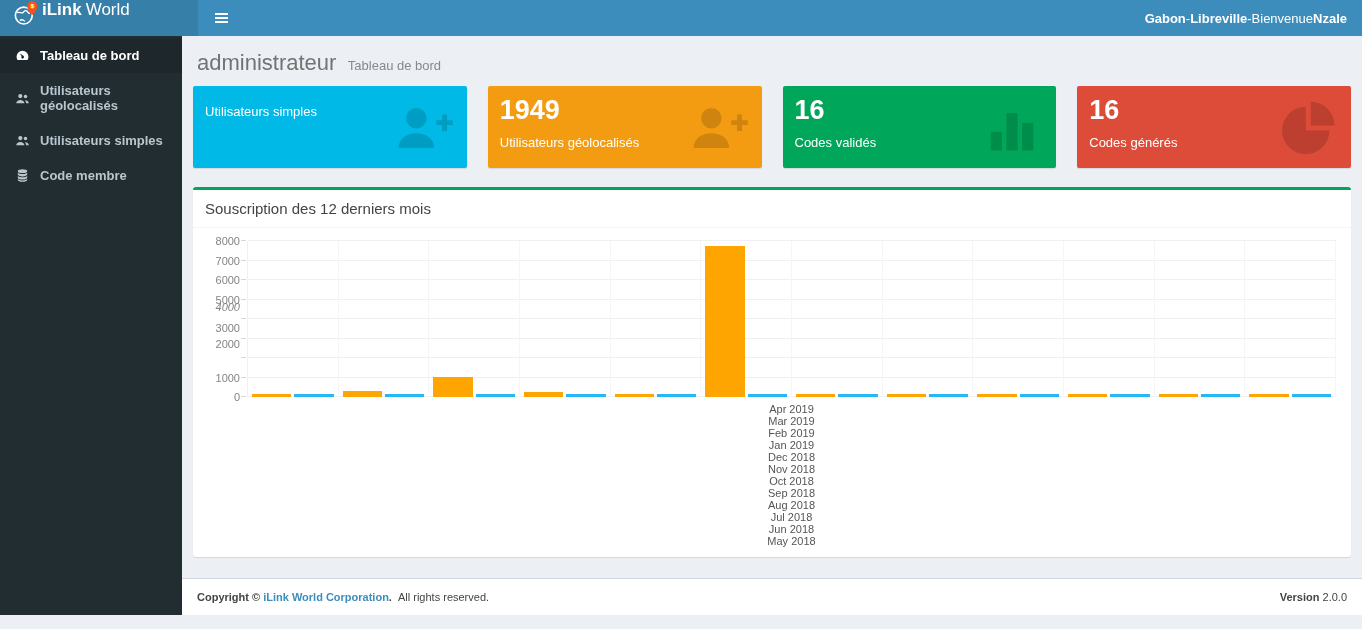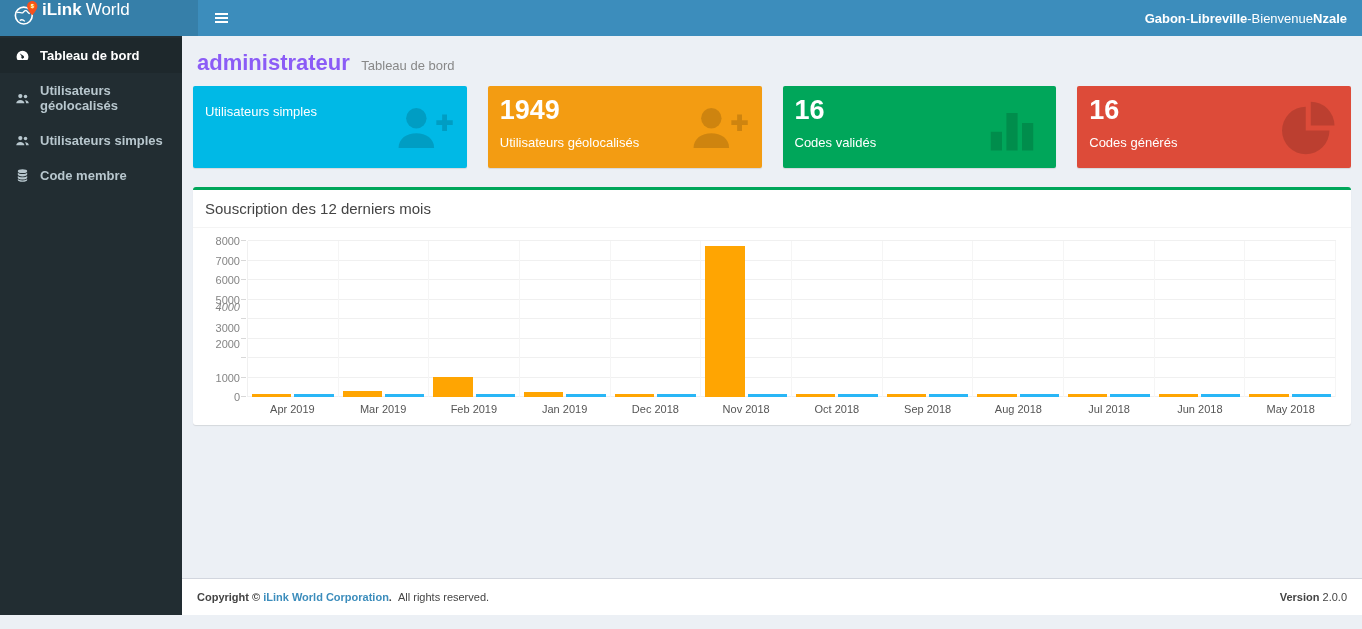--- a/index.html
+++ b/index.html
@@ -25,21 +25,21 @@
   .main { display:flex; height:579px; }
   .sidebar { width:182px; flex-shrink:0; background:var(--sidebar-bg,#222d32); padding-top:2px; }
   .side-item { display:flex; align-items:center; gap:10px; padding:10px 15px;
                color:var(--sidebar-text,#b8c7ce); font-size:13px; font-weight:600; cursor:pointer; }
   .side-item.active { background:var(--sidebar-active-bg,#1e282c); color:#fff; }
   .side-icon { width:15px; height:15px; flex-shrink:0; }
   .side-icon svg { width:15px; height:15px; fill:currentColor; display:block; }
 
   .content { flex:1; min-width:0; display:flex; flex-direction:column; background:var(--content-bg,#ecf0f5); }
   .content-header { padding:14px 15px 10px; }
-  .page-title { display:inline; font-size:22px; font-weight:700; color:#8b5cf6; }
+  .page-title { display:inline; font-size:22px; font-weight:400; color:#737373; }
   .page-subtitle { font-size:13px; color:#888; margin-left:7px; }
 
   
   .cards-row { display:flex; gap:21px; padding:0 11px; }
   .stat-card { flex:1; height:82px; border-radius:2px; color:#fff; position:relative;
                padding:9px 12px; box-shadow:0 1px 1px rgba(0,0,0,0.1); overflow:hidden; }
   .stat-value { font-size:27px; font-weight:700; line-height:1.15; }
   .stat-label { font-size:13px; margin-top:9px; }
   .stat-icon { position:absolute; right:14px; top:12px; width:60px; height:60px; color:rgba(0,0,0,0.15); }
   .stat-icon svg { width:100%; height:100%; fill:currentColor; display:block; }
@@ -51,21 +51,21 @@
   .panel-body { padding:13px 12px 10px; }
   .chart-plot-area { position:relative; height:156px; margin-left:42px; margin-right:3px;
                      border-left:1px solid #f0f0f0; }
   .gridline { position:absolute; left:0; right:0; height:1px; background:#f0f0f0; }
   .ytick-mark { position:absolute; left:-7px; width:5px; height:1px; background:#d8d8d8; }
   .ylabel { position:absolute; left:-48px; width:40px; text-align:right; font-size:11px; color:#848484; }
   .cells { position:absolute; top:0; left:0; right:0; bottom:0; display:flex; }
   .cell { flex:1; min-width:0; display:flex; align-items:flex-end; justify-content:center; gap:3px;
           border-right:1px solid #f5f5f5; padding:0 2px; }
   .bar { width:40px; max-width:46%; }
-  .chart-x-axis { display:flex; margin-left:42px; margin-right:3px; padding-top:6px; }
+  .chart-x-axis { display:flex; margin-left:42px; margin-right:3px; padding-top:6px;flex-direction:column; }
   .xlabel { flex:1; min-width:0; text-align:center; font-size:11px; color:#555; }
 
   .spacer { flex:1; }
 
   
   .footer { background:#fff; border-top:1px solid #d2d6de; display:flex; justify-content:space-between;
             padding:12px 15px; font-size:11px; color:#444; }
   .footer b { font-weight:700; }
   .footer a { color:var(--link-color,#3c8dbc); font-weight:700; text-decoration:none; cursor:pointer; }
   .footer .left span { margin-left:3px; }

